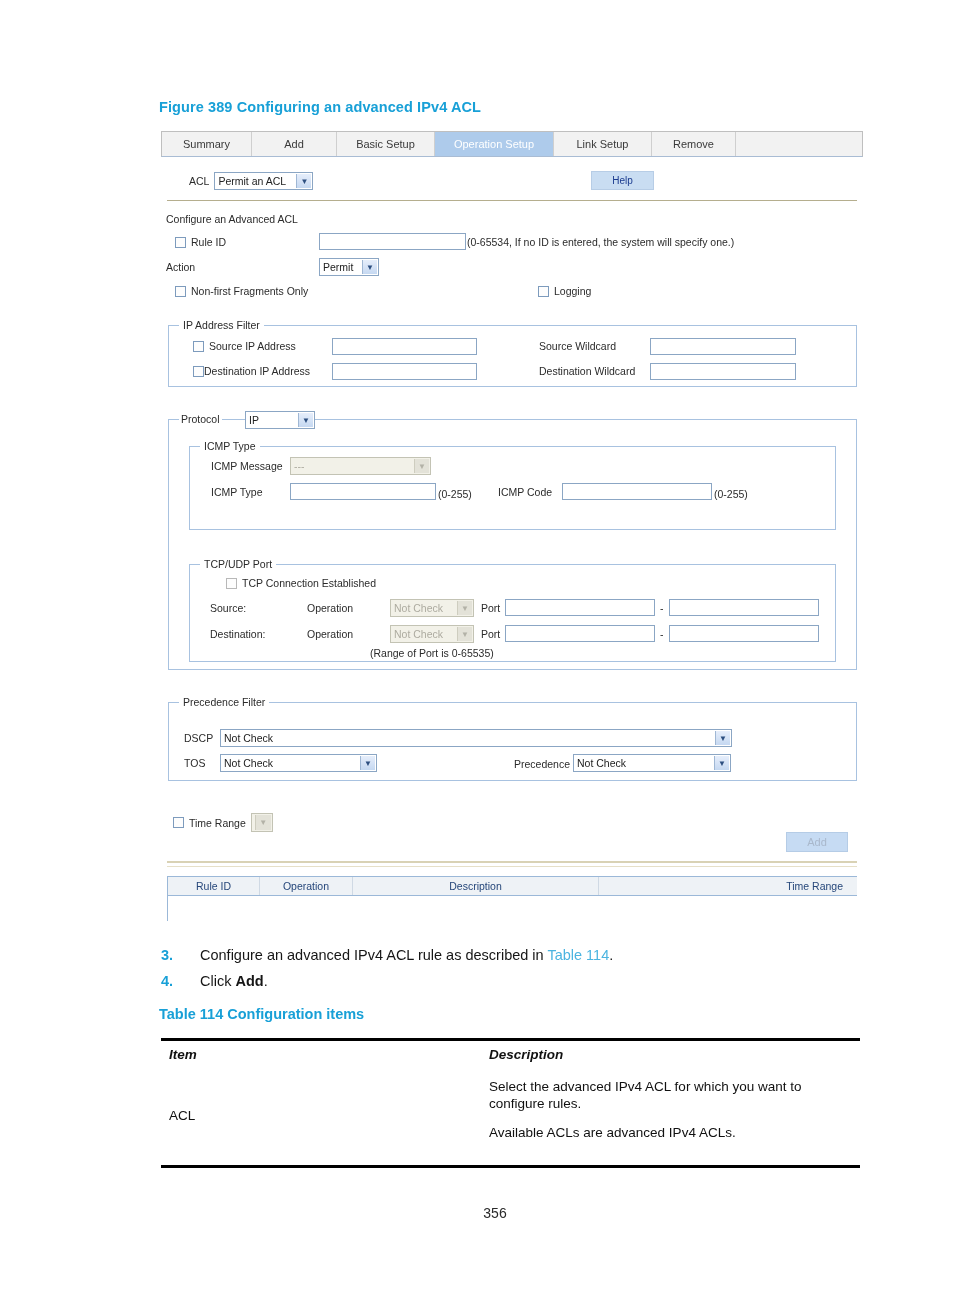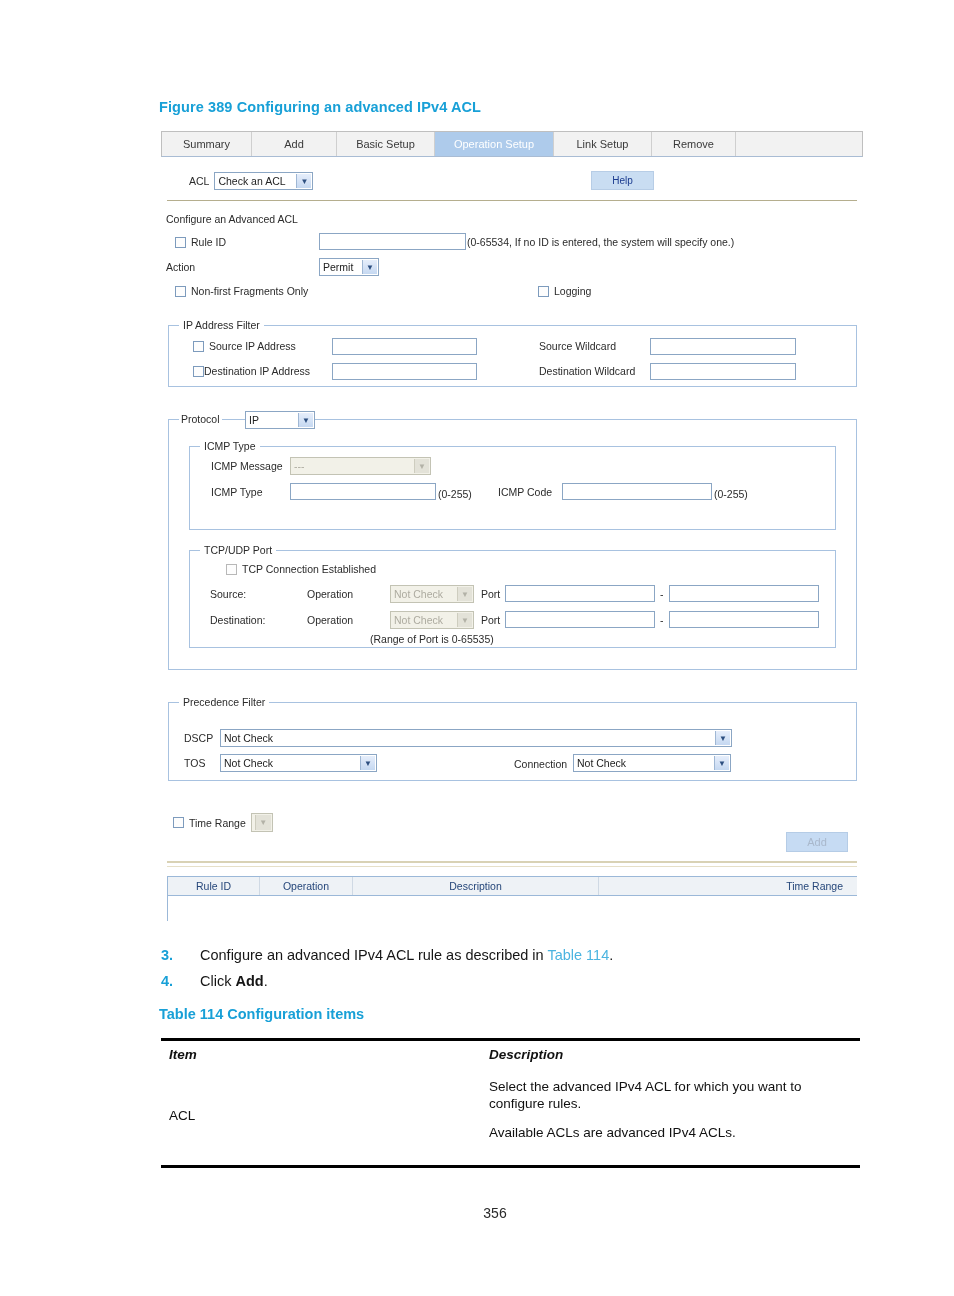--- a/index.html
+++ b/index.html
@@ -343,21 +343,21 @@
       <div class="tab w3">Basic Setup</div>
       <div class="tab w4 active">Operation Setup</div>
       <div class="tab w5">Link Setup</div>
       <div class="tab w6">Remove</div>
       <div class="tab filler"></div>
     </div>
 
     <div class="acl-row">
       <span class="lbl">ACL</span>
       <span class="sel" style="width:99px;">
-        <span>Check an ACL</span>
+        <span>Permit an ACL</span>
         <span class="arrow">▼</span>
       </span>
     </div>
     <div class="help-btn">Help</div>
 
     <div class="hr-gold r1"></div>
 
     <div class="section-title">Configure an Advanced ACL</div>
 
     <div class="abs" style="left:14px; top:105px; display:flex; align-items:center; gap:5px;">
@@ -422,21 +422,21 @@
 
         <div class="abs lbl" style="left:21px; top:39px;">ICMP Type</div>
         <div class="txt abs" style="left:100px; top:36px; width:146px;"></div>
         <div class="abs lbl" style="left:248px; top:41px;">(0-255)</div>
 
         <div class="abs lbl" style="left:308px; top:39px;">ICMP Code</div>
         <div class="txt abs" style="left:372px; top:36px; width:150px;"></div>
         <div class="abs lbl" style="left:524px; top:41px;">(0-255)</div>
       </div>
 
-      <div class="group" style="left:20px; top:130px; width:647px; height:98px;">
+      <div class="group" style="left:20px; top:144px; width:647px; height:98px;">
         <span class="legend">TCP/UDP Port</span>
 
         <div class="abs" style="left:36px; top:12px; display:flex; align-items:center; gap:5px;">
           <span class="chk" style="border-color:#b8b8b8;"></span>
           <span class="lbl">TCP Connection Established</span>
         </div>
 
         <div class="abs lbl" style="left:20px; top:37px;">Source:</div>
         <div class="abs lbl" style="left:117px; top:37px;">Operation</div>
         <div class="sel disabled abs" style="left:200px; top:34px; width:84px;">
@@ -471,21 +471,21 @@
         <span>Not Check</span>
         <span class="arrow">▼</span>
       </div>
 
       <div class="abs lbl" style="left:15px; top:54px;">TOS</div>
       <div class="sel abs" style="left:51px; top:51px; width:157px;">
         <span>Not Check</span>
         <span class="arrow">▼</span>
       </div>
 
-      <div class="abs lbl" style="left:345px; top:55px;">Connection</div>
+      <div class="abs lbl" style="left:345px; top:55px;">Precedence</div>
       <div class="sel abs" style="left:404px; top:51px; width:158px;">
         <span>Not Check</span>
         <span class="arrow">▼</span>
       </div>
     </div>
 
     <div class="abs" style="left:12px; top:682px; display:flex; align-items:center; gap:5px;">
       <span class="chk"></span>
       <span class="lbl">Time Range</span>
       <span class="sel disabled" style="width:22px; height:19px; padding-left:0;">

